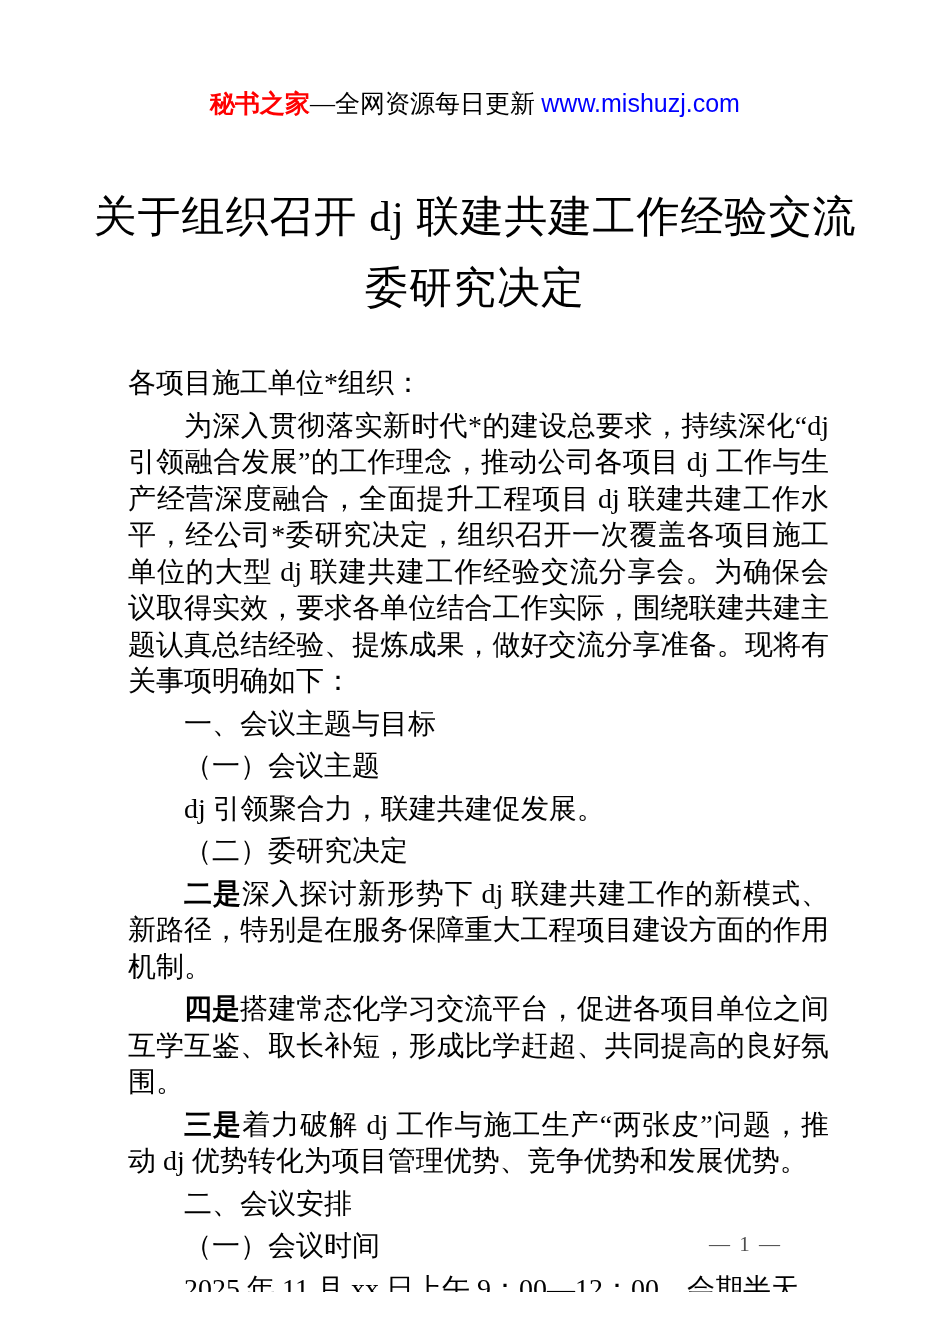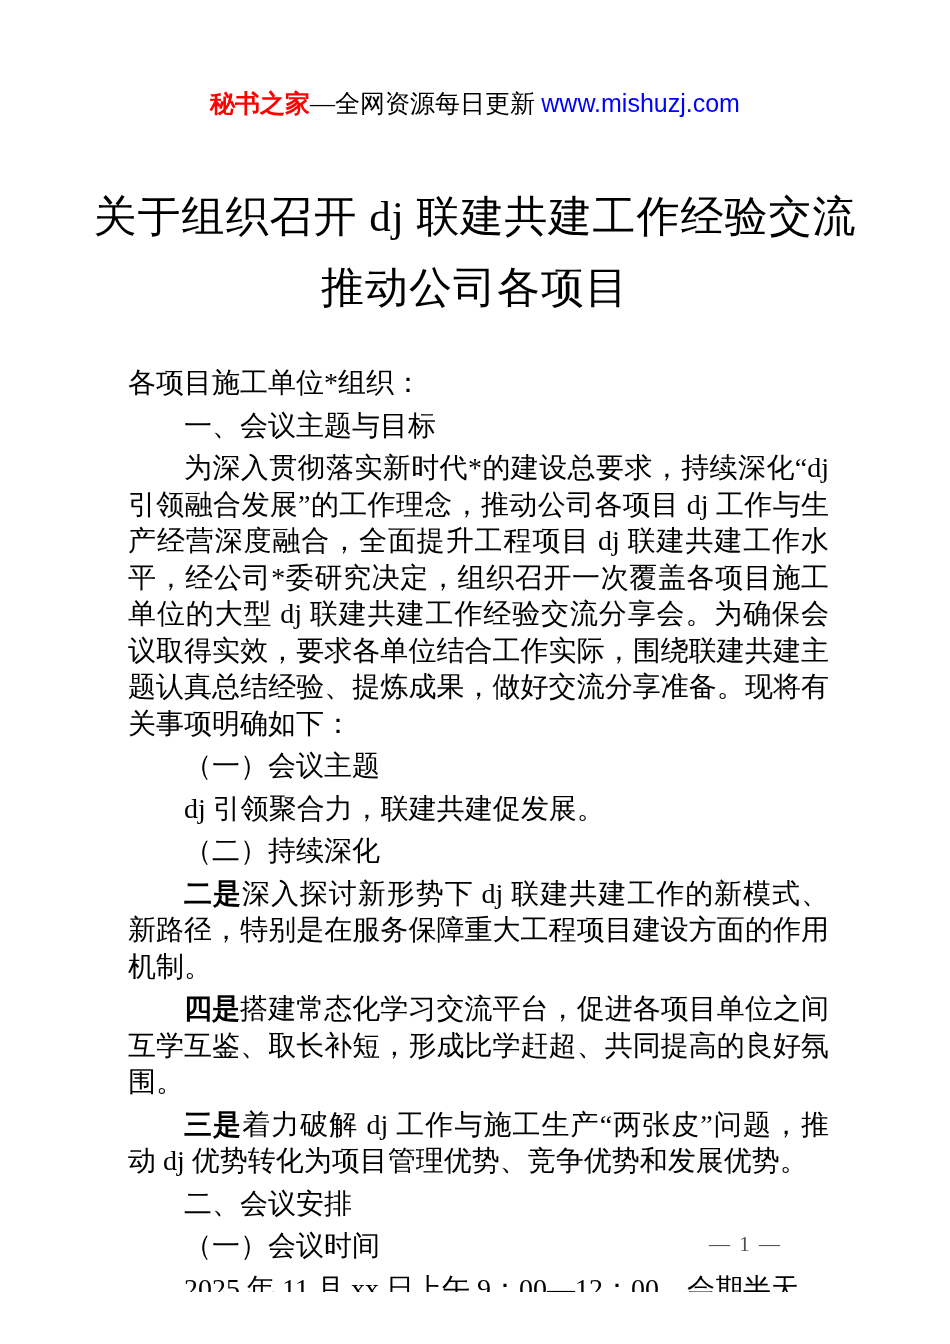--- a/index.html
+++ b/index.html
@@ -82,30 +82,30 @@
 <body>
 
 <div class="page">
 
   <div class="site-header">
     <span class="site-name">秘书之家</span><span class="site-tagline">—全网资源每日更新 </span><span class="site-url">www.mishuzj.com</span>
   </div>
 
   <div class="doc-title">
     <div>关于组织召开 dj 联建共建工作经验交流</div>
-    <div>推动公司各项目</div>
+    <div>委研究决定</div>
   </div>
 
   <div class="doc-body">
       <p class="para"><span>各项目施工单位*组织：</span></p>
+      <p class="para indent"><span>为深入贯彻落实新时代*的建设总要求，持续深化“dj 引领融合发展”的工作理念，推动公司各项目 dj 工作与生产经营深度融合，全面提升工程项目 dj 联建共建工作水平，经公司*委研究决定，组织召开一次覆盖各项目施工单位的大型 dj 联建共建工作经验交流分享会。为确保会议取得实效，要求各单位结合工作实际，围绕联建共建主题认真总结经验、提炼成果，做好交流分享准备。现将有关事项明确如下：</span></p>
       <p class="para indent"><span>一、会议主题与目标</span></p>
-      <p class="para indent"><span>为深入贯彻落实新时代*的建设总要求，持续深化“dj 引领融合发展”的工作理念，推动公司各项目 dj 工作与生产经营深度融合，全面提升工程项目 dj 联建共建工作水平，经公司*委研究决定，组织召开一次覆盖各项目施工单位的大型 dj 联建共建工作经验交流分享会。为确保会议取得实效，要求各单位结合工作实际，围绕联建共建主题认真总结经验、提炼成果，做好交流分享准备。现将有关事项明确如下：</span></p>
       <p class="para indent"><span>（一）会议主题</span></p>
       <p class="para indent"><span>dj 引领聚合力，联建共建促发展。</span></p>
-      <p class="para indent"><span>（二）持续深化</span></p>
+      <p class="para indent"><span>（二）委研究决定</span></p>
       <p class="para indent"><b>二是</b><span>深入探讨新形势下 dj 联建共建工作的新模式、新路径，特别是在服务保障重大工程项目建设方面的作用机制。</span></p>
       <p class="para indent"><b>四是</b><span>搭建常态化学习交流平台，促进各项目单位之间互学互鉴、取长补短，形成比学赶超、共同提高的良好氛围。</span></p>
       <p class="para indent"><b>三是</b><span>着力破解 dj 工作与施工生产“两张皮”问题，推动 dj 优势转化为项目管理优势、竞争优势和发展优势。</span></p>
       <p class="para indent"><span>二、会议安排</span></p>
       <p class="para indent"><span>（一）会议时间</span></p>
       <p class="para indent"><span>2025 年 11 月 xx 日上午 9：00—12：00，会期半天。</span></p>
     </div>
 
   <div class="page-footer">
     <span>— 1 —</span>

